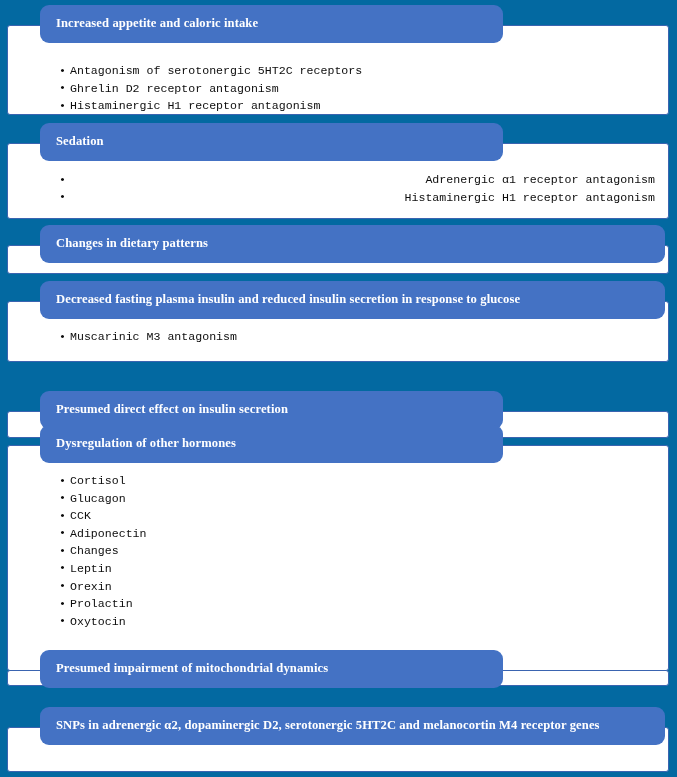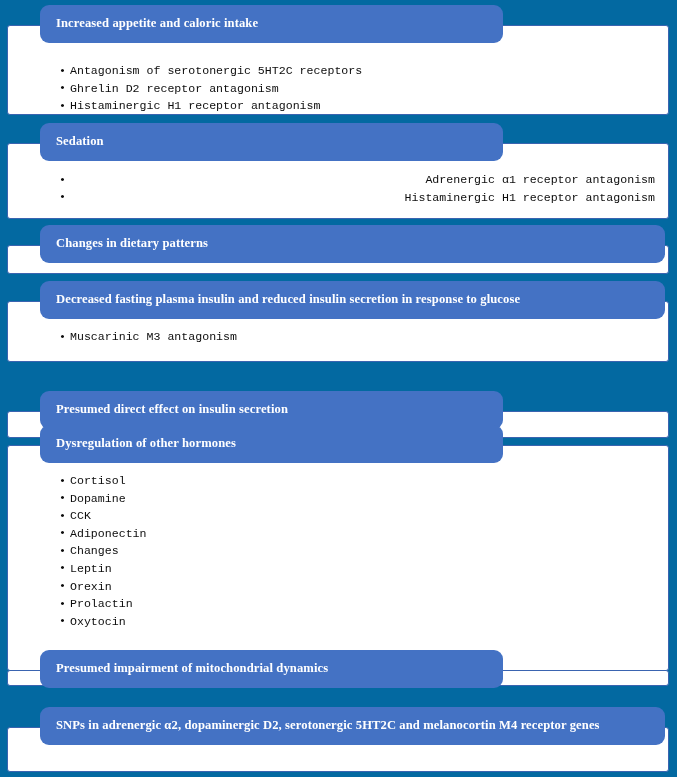--- a/index.html
+++ b/index.html
@@ -134,21 +134,21 @@
         <span>Presumed direct effect on insulin secretion</span>
       </div>
     </div>
     <div class="section" style="top: 425px; height: 246px;">
       <div class="section-body"></div>
       <div class="section-header narrow">
         <span>Dysregulation of other hormones</span>
       </div>
       <ul class="bullets" style="top: 47px;">
         <li>Cortisol</li>
-        <li>Dopamine</li>
+        <li>Glucagon</li>
         <li>CCK</li>
         <li>Adiponectin</li>
         <li>Changes</li>
         <li>Leptin</li>
         <li>Orexin</li>
         <li>Prolactin</li>
         <li>Oxytocin</li>
       </ul>
     </div>
     <div class="section" style="top: 650px; height: 36px;">

